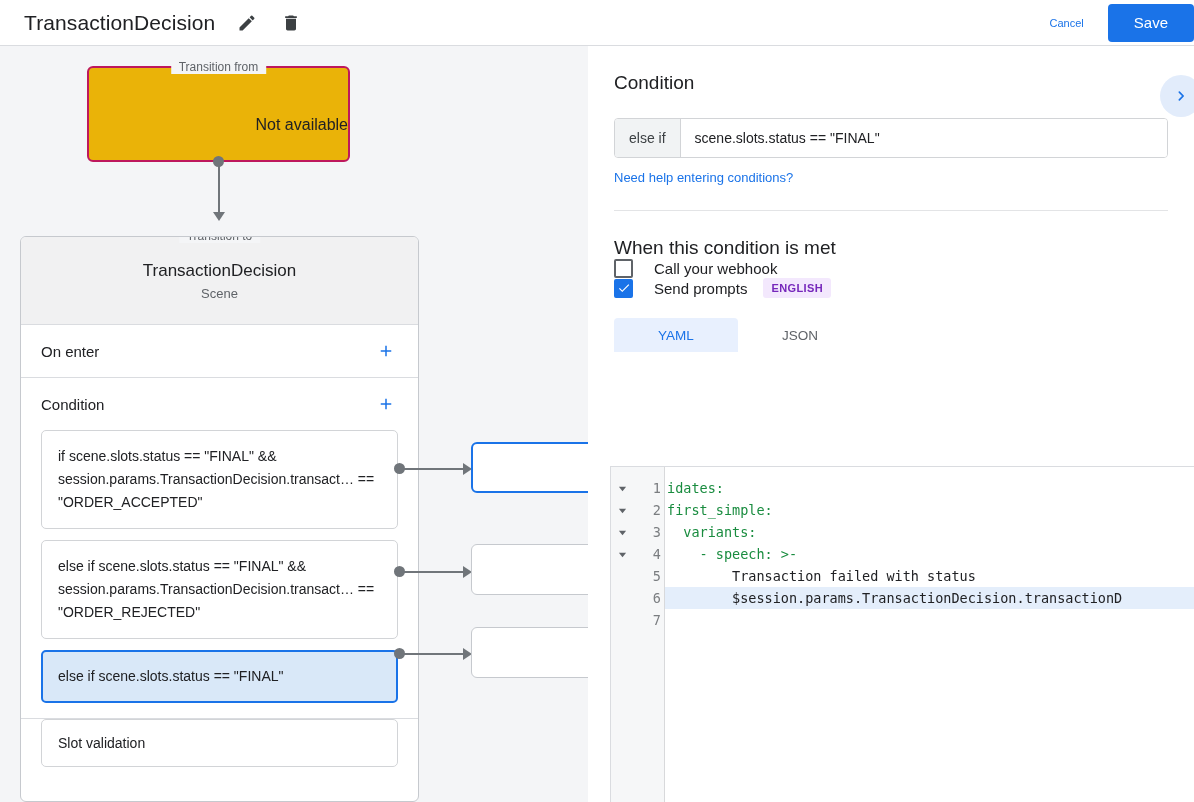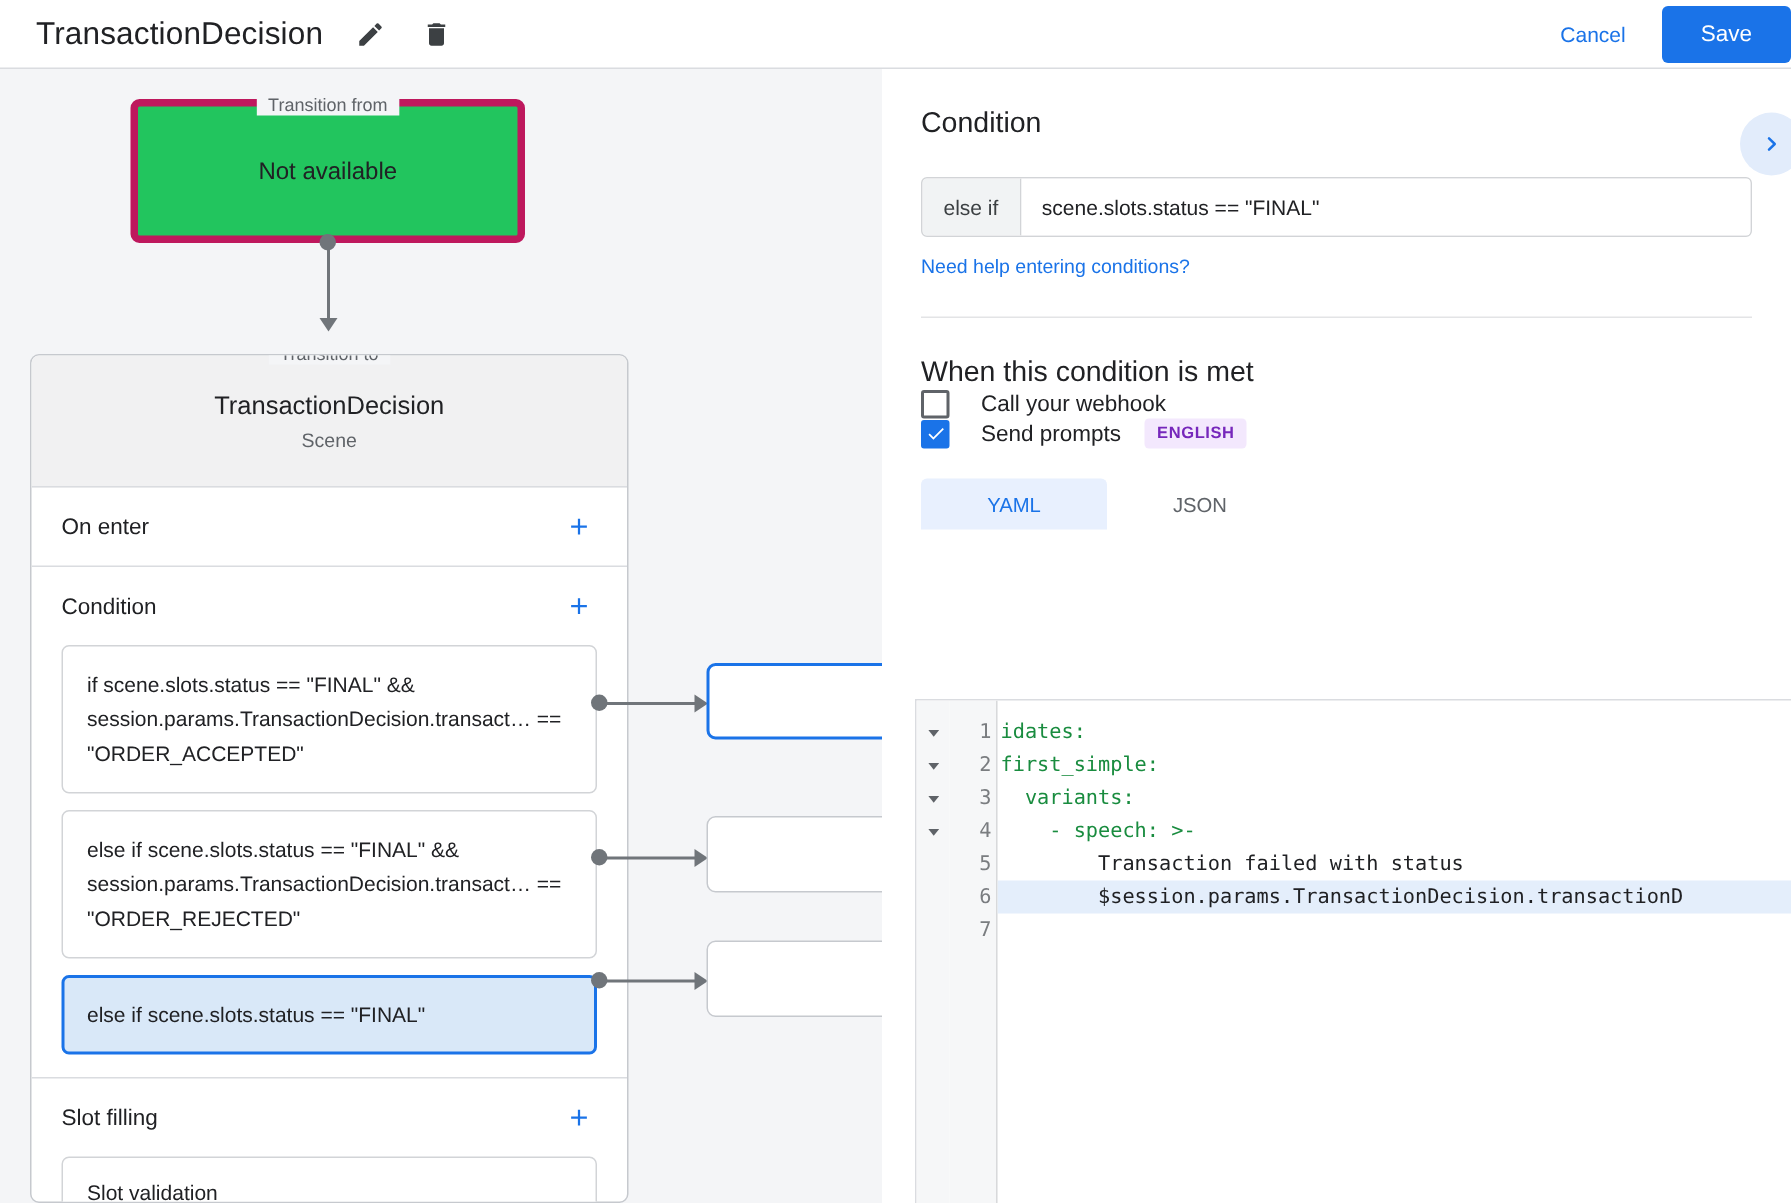--- a/index.html
+++ b/index.html
@@ -26,21 +26,21 @@
     white-space: nowrap;
   }
   .tb-icon {
     margin-left: 20px; width: 24px; height: 24px;
     display: flex; align-items: center; justify-content: center;
     cursor: pointer;
   }
   .tb-icon svg { display:block; }
   .tb-spacer { flex: 1 1 auto; }
   .tb-cancel {
-    font-size: 14px; color: #1a73e8; font-weight: 500;
+    font-size: 11px; color: #1a73e8; font-weight: 500;
     background: none; border: none; cursor: pointer;
     padding: 8px 14px; border-radius: 4px;
     font-family: inherit;
     text-align: center;
   }
   .tb-save {
     margin-left: 10px; 
     background: #1a73e8; color: #ffffff;
     font-size: 15px; font-weight: 500;
     border: none; border-radius: 4px;
@@ -52,37 +52,37 @@
   .canvas {
     position: absolute; left: 0; top: 46px;
     width: 588px; height: 756px;
     background: #f4f5f7;
     overflow: hidden;
   }
 
   
   .fs {
     position: absolute;
-    border: 5px solid #be185d;
+    border: 2px solid #be185d;
     border-radius: 6px;
-    background: #22c55e;
+    background: #eab308;
   }
   .fs-legend {
     position: absolute; top: -8px; left: 50%;
     transform: translateX(-50%);
     background: #f4f5f7;
     padding: 0 8px;
     font-size: 12px; color: #5f6368;
     white-space: nowrap;
   }
 
   #box-from { left: 87px; top: 20px; width: 263px; height: 96px; }
   #box-from .big { 
-    text-align: center; font-size: 16px; color: #202124;
-    margin-top: 35px;
+    text-align: right; font-size: 16px; color: #202124;
+    margin-top: 48px;
   }
 
   .edge-dot {
     position: absolute; width: 11px; height: 11px;
     border-radius: 50%; background: #70757a;
   }
   .edge-line {
     position: absolute; background: #70757a;
   }
   .arrow-down {
@@ -361,28 +361,20 @@
                 <path d="M19 13h-6v6h-2v-6H5v-2h6V5h2v6h6v2z"></path>
               </svg>
           </div>
         </div>
         <div class="cond-card">if scene.slots.status == "FINAL" &amp;&amp; session.params.TransactionDecision.transact… == "ORDER_ACCEPTED"</div>
         <div class="cond-card">else if scene.slots.status == "FINAL" &amp;&amp; session.params.TransactionDecision.transact… == "ORDER_REJECTED"</div>
         <div class="cond-card selected">else if scene.slots.status == "FINAL"</div>
       </div>
 
       <div class="sec">
-        <div class="sec-head">
-          <div class="label">Slot filling</div>
-          <div class="plus">
-            <svg width="18" height="18" viewBox="0 0 24 24" fill="#1a73e8">
-                <path d="M19 13h-6v6h-2v-6H5v-2h6V5h2v6h6v2z"></path>
-              </svg>
-          </div>
-        </div>
         <div class="slot-card">Slot validation</div>
       </div>
     </div>
 
     <div class="edge-dot" style="left:394px; top:417px;"></div>
     <div class="edge-line" style="left:399px; top:422px; width:66px; height:1.5px;"></div>
     <div class="arrow-right" style="left:463px; top:417px;"></div>
 
     <div class="edge-dot" style="left:394px; top:520px;"></div>
     <div class="edge-line" style="left:399px; top:525px; width:66px; height:1.5px;"></div>

